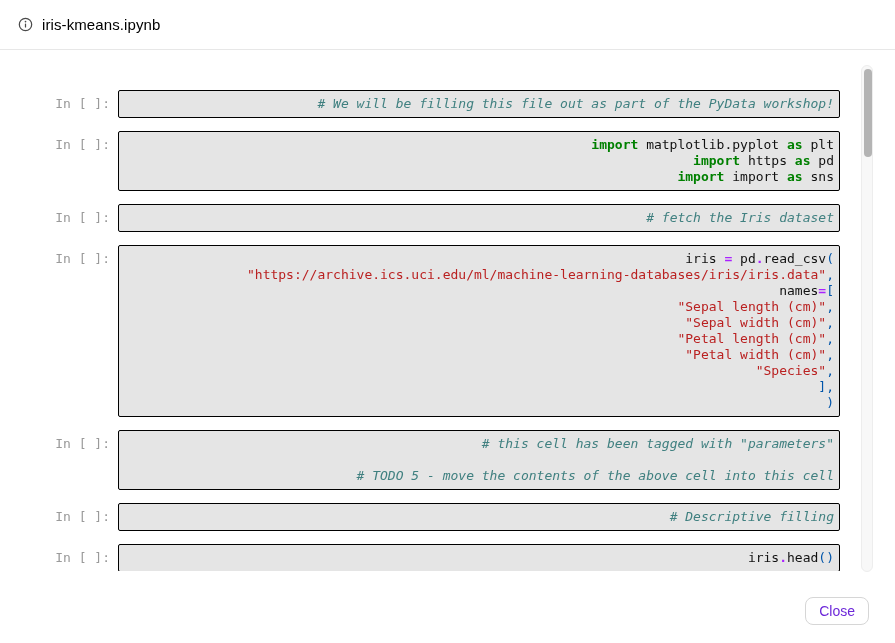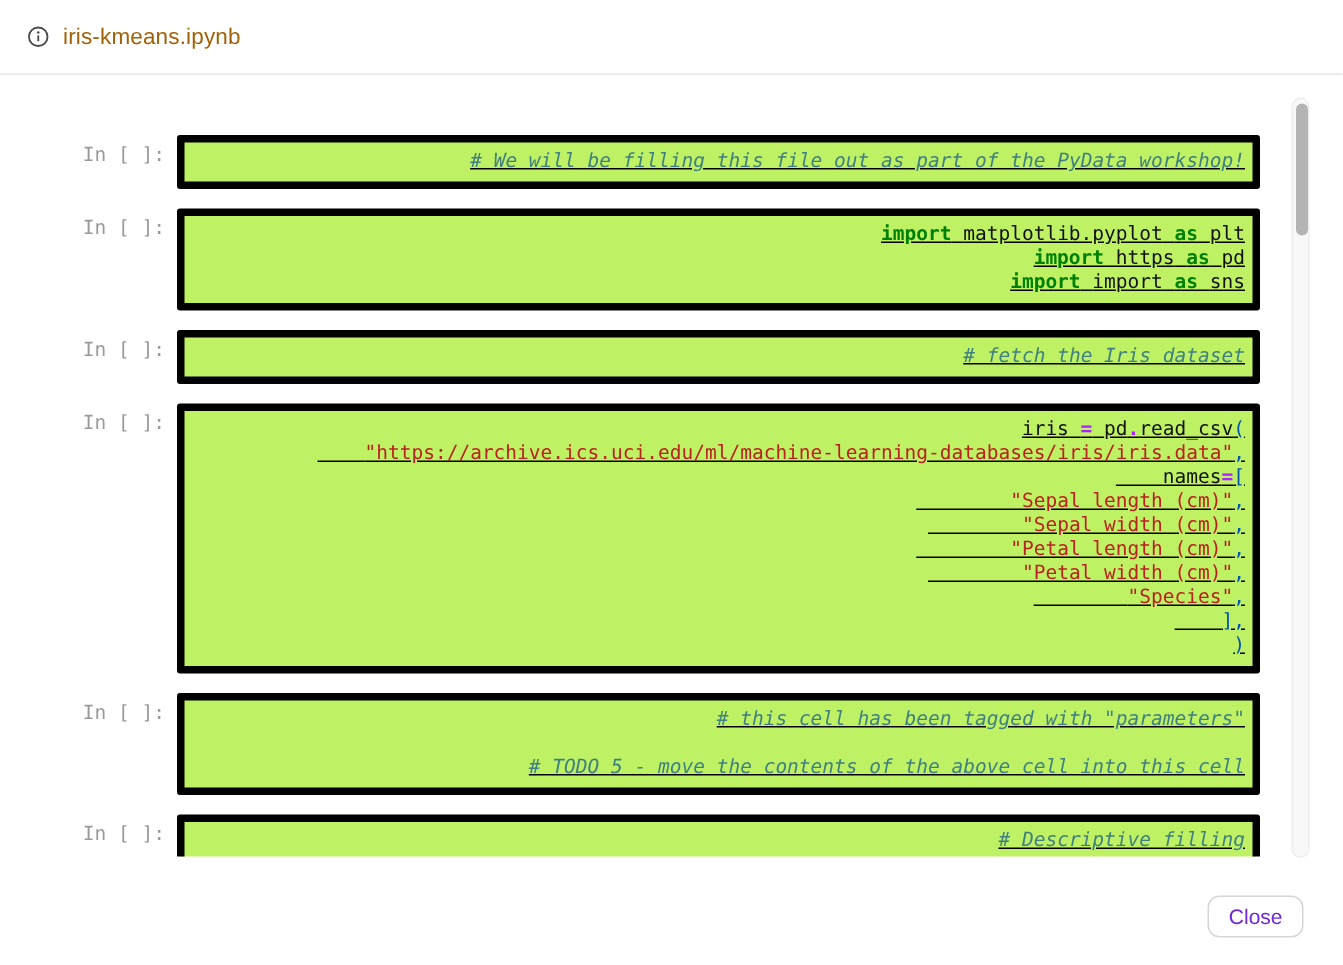--- a/index.html
+++ b/index.html
@@ -9,41 +9,40 @@
     -webkit-font-smoothing:antialiased;
   }
   
   .modal-header{
     position:absolute;top:0;left:0;width:895px;height:50px;
     display:flex;align-items:center;padding-left:18px;box-sizing:border-box;
     background:#ffffff;border-bottom:1px solid #e7e7e7;
   }
   .info-icon{width:15px;height:15px;display:inline-block;flex:0 0 auto;}
   .modal-title{
-    margin-left:9px;font-size:15px;font-weight:500;color:#a16207;letter-spacing:.1px;
+    margin-left:9px;font-size:15px;font-weight:500;color:#000000;letter-spacing:.1px;
   }
   
   .viewer{
     position:absolute;top:51px;left:0;width:852px;height:520px;
     overflow:hidden;box-sizing:border-box;
     padding:39px 0 0 55px;
     text-align:right;
   }
   .cells{width:785px;}
   .cell{display:flex;align-items:flex-start;margin-bottom:13px;}
   .prompt{
     flex:0 0 55px;margin-right:8px;padding-top:6px;
     font-family:"DejaVu Sans Mono","Liberation Mono",monospace;
     font-size:13px;line-height:16px;color:#9a9a9a;white-space:pre;
   }
   .codebox{
     flex:1 1 auto;min-width:0;box-sizing:border-box;
-    background:#bef264;border:5px solid #000000;border-radius:2px;
+    background:#e5e5e5;border:1px solid #000000;border-radius:2px;
     padding:5px 5px;
-    text-decoration:underline;
   }
   .codebox pre{
     margin:0;font-family:"DejaVu Sans Mono","Liberation Mono",monospace;
     font-size:13px;line-height:16px;white-space:pre;color:#111;
   }
   .tok-k{color:#008000;font-weight:bold;}
   .tok-c{color:#408080;font-style:italic;}
   .tok-s{color:#ba2121;}
   .tok-o{color:#aa22ff;font-weight:bold;}
   .tok-p{color:#0055aa;}

